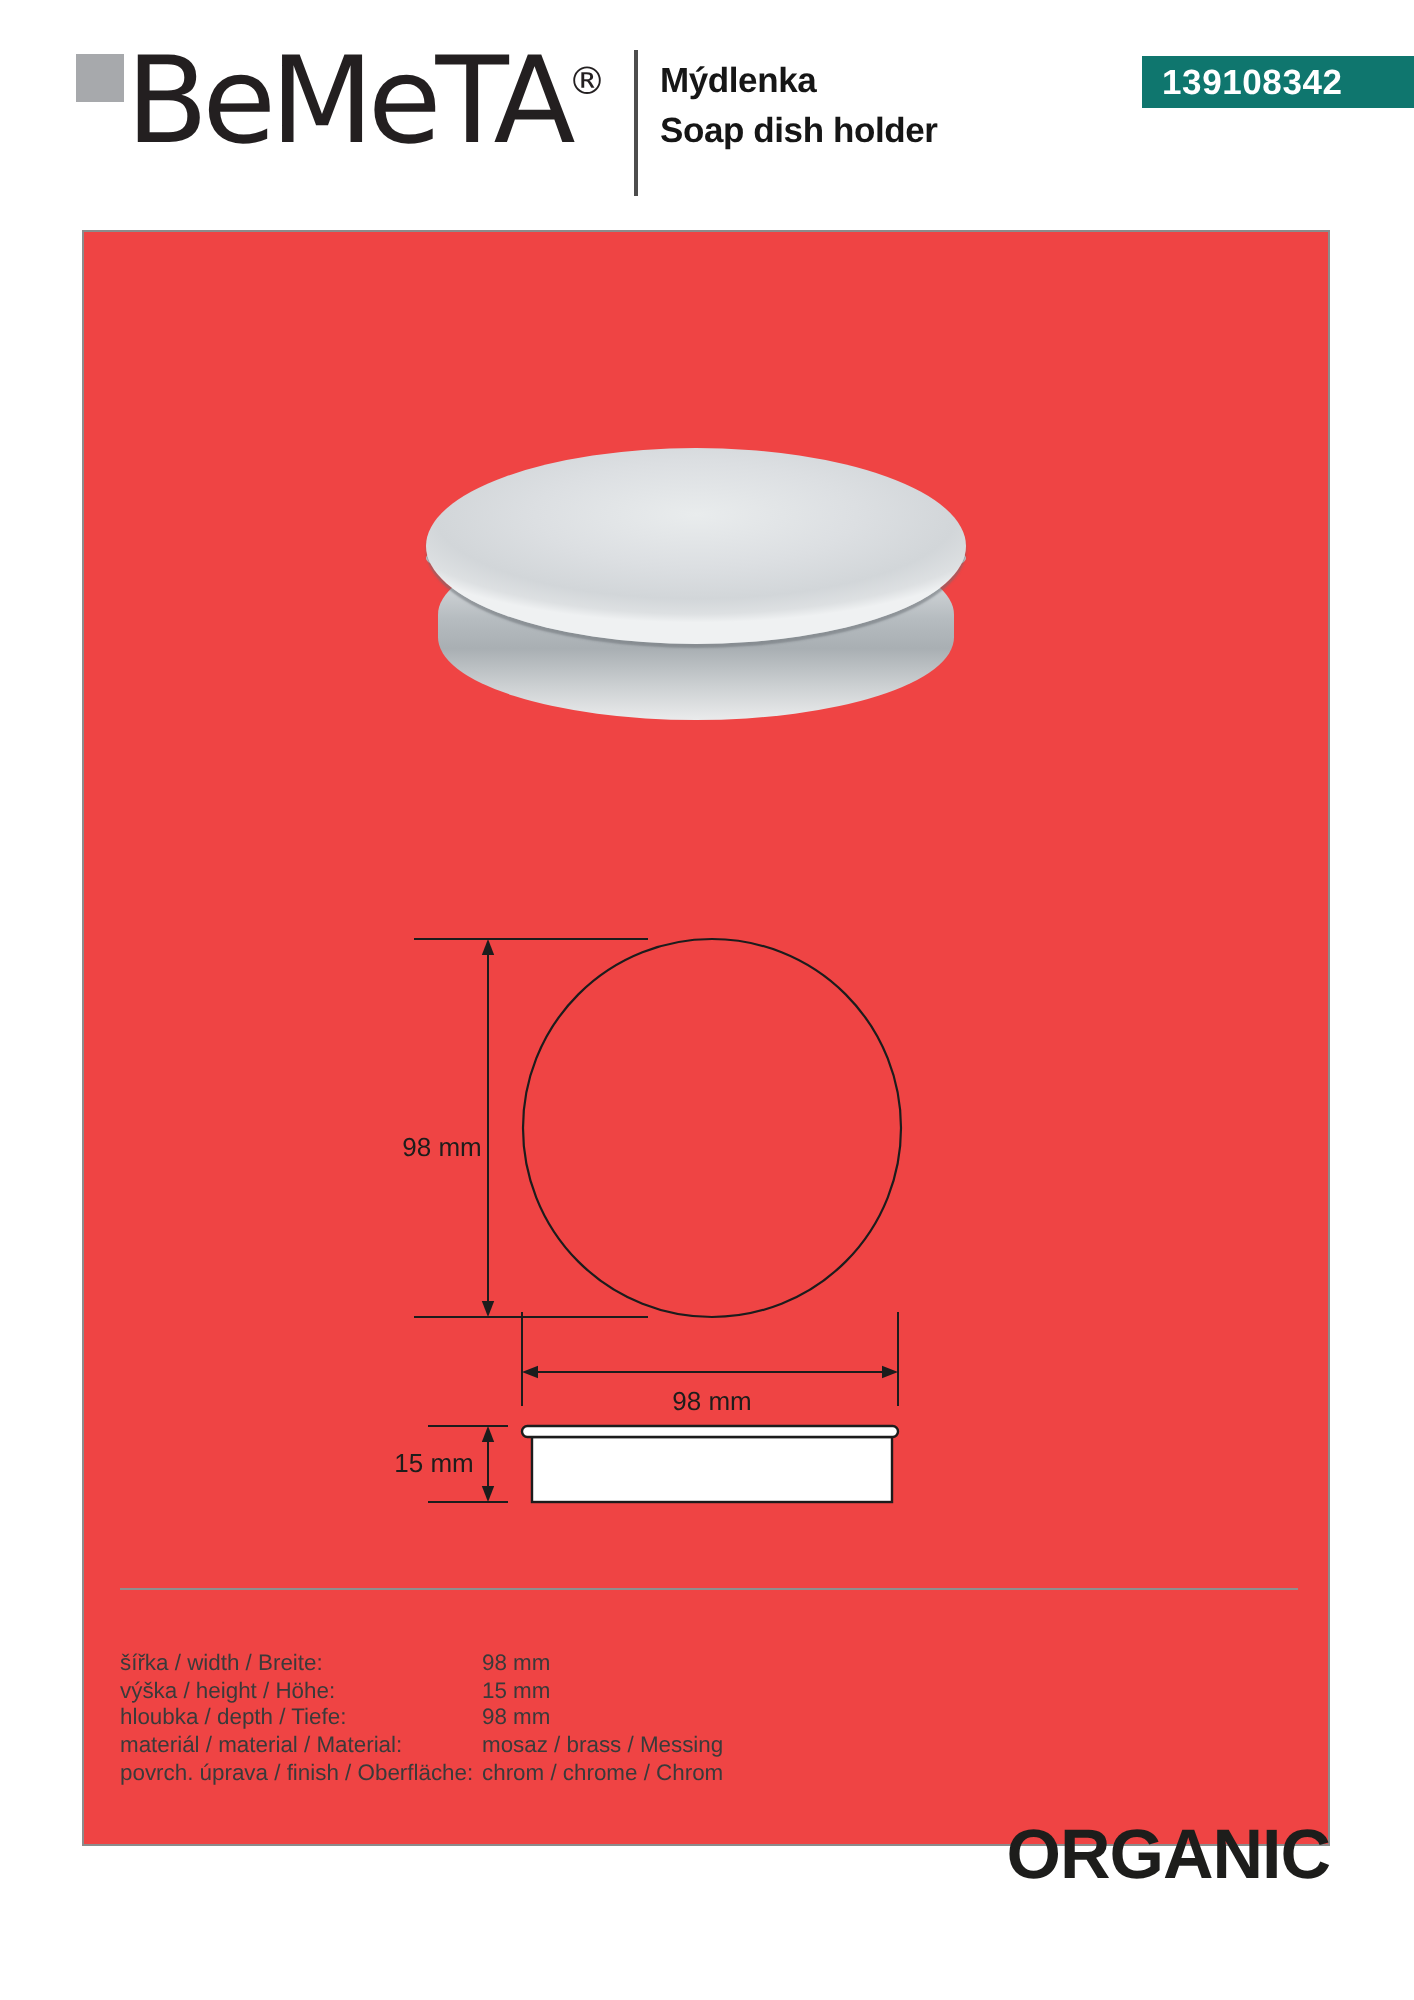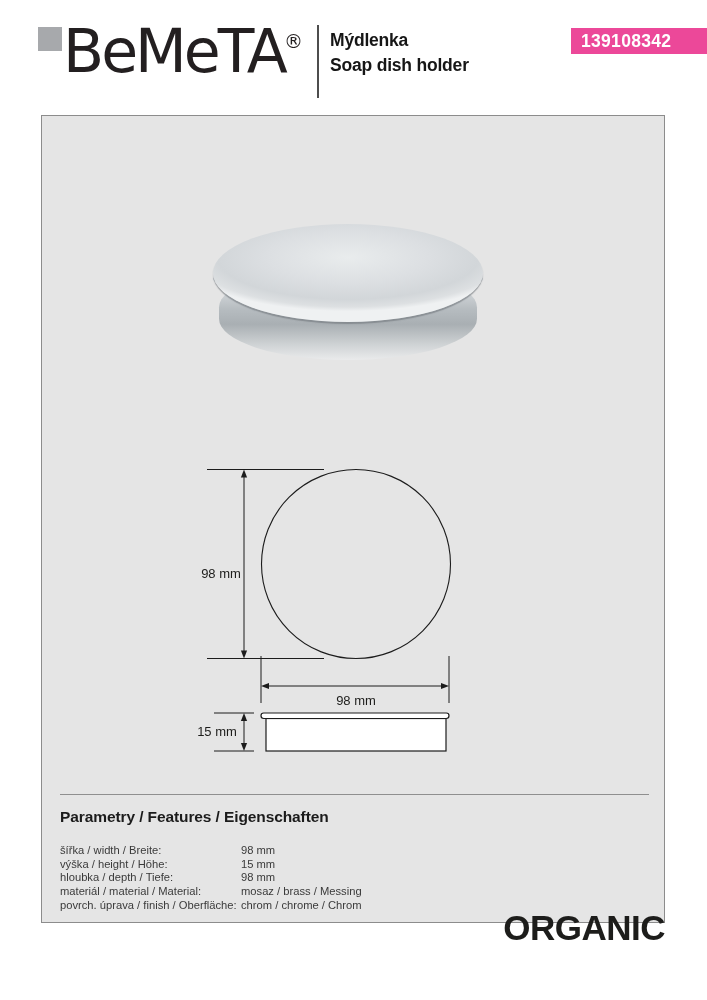--- a/index.html
+++ b/index.html
@@ -8,25 +8,25 @@
   .page { position:relative; width:707px; height:1000px; background:#ffffff; overflow:hidden; margin:0 auto; }
 
   
   .logo-square { position:absolute; left:38px; top:27px; width:24px; height:24px; background:#a7a9ac; }
   .logo-text { position:absolute; left:63px; top:22px; font-size:60px; line-height:58px; font-weight:400;
                letter-spacing:-3px; color:#231f20; font-family:"DejaVu Sans", sans-serif; }
   .logo-reg { position:absolute; left:284px; top:30px; font-size:19px; color:#231f20; font-family:"DejaVu Sans", sans-serif; }
   .header-divider { position:absolute; left:317px; top:25px; width:2px; height:73px; background:#4d4d4d; }
   .product-names { position:absolute; left:330px; top:28px; }
   .product-names div { font-weight:bold; font-size:17.5px; line-height:25px; color:#161616; letter-spacing:-0.2px; }
-  .code-badge { position:absolute; left:571px; right:0; top:28px; height:26px; background:#ec4899;
+  .code-badge { position:absolute; left:571px; right:0; top:28px; height:26px; background:#0f766e;
                 color:#ffffff; font-weight:bold; font-size:17.5px; line-height:26px; padding-left:10px; letter-spacing:0.3px; }
 
   
-  .main-box { position:absolute; left:41px; top:115px; width:624px; height:808px; border:1px solid #8c8c8c; background:#e5e5e5; }
+  .main-box { position:absolute; left:41px; top:115px; width:624px; height:808px; border:1px solid #8c8c8c; background:#ef4444; }
 
   
   .photo { position:absolute; left:171px; top:108px; width:270px; height:138px; }
   .photo-band { position:absolute; left:6px; top:42px; width:258px; height:94px; border-radius:50% / 44%;
                 background:linear-gradient(180deg,#fafbfb 0%,#e2e5e7 16%,#b6bcc0 46%,#a9afb3 62%,#ccd0d2 82%,#eaebec 100%); }
   .photo-rim { position:absolute; left:0; top:40px; width:270px; height:30px; border-radius:50%;
                background:linear-gradient(180deg,#878d92 0%,#c3c8cb 45%,#f4f6f6 100%); }
   .photo-top { position:absolute; left:0; top:0; width:270px; height:98px; border-radius:50%;
                background:radial-gradient(ellipse 62% 55% at 50% 34%, #e9eced 0%, #dcdfe2 48%, #d2d6d9 78%, #dde0e2 92%, #eff1f2 100%);
                box-shadow:0 2px 1px rgba(105,111,116,0.55); }
@@ -99,21 +99,20 @@
         <line x1="172" y1="305" x2="212" y2="305"></line>
         <line x1="202" y1="274" x2="202" y2="298"></line>
         <path d="M202 267 L198.9 275 L205.1 275 Z" stroke="none"></path>
         <path d="M202 305 L198.9 297 L205.1 297 Z" stroke="none"></path>
       </g>
       <text x="175" y="290" text-anchor="middle">15 mm</text>
     </svg>
 
     <div class="params-divider"></div>
     <div class="params">
-      <div class="params-title">Parametry / Features / Eigenschaften</div>
       <div class="params-rows">
         <div>šířka / width / Breite:</div>
         <div>98 mm</div>
         <div>výška / height / Höhe:</div>
         <div>15 mm</div>
         <div>hloubka / depth / Tiefe:</div>
         <div>98 mm</div>
         <div>materiál / material / Material:</div>
         <div>mosaz / brass / Messing</div>
         <div>povrch. úprava / finish / Oberfläche:</div>

